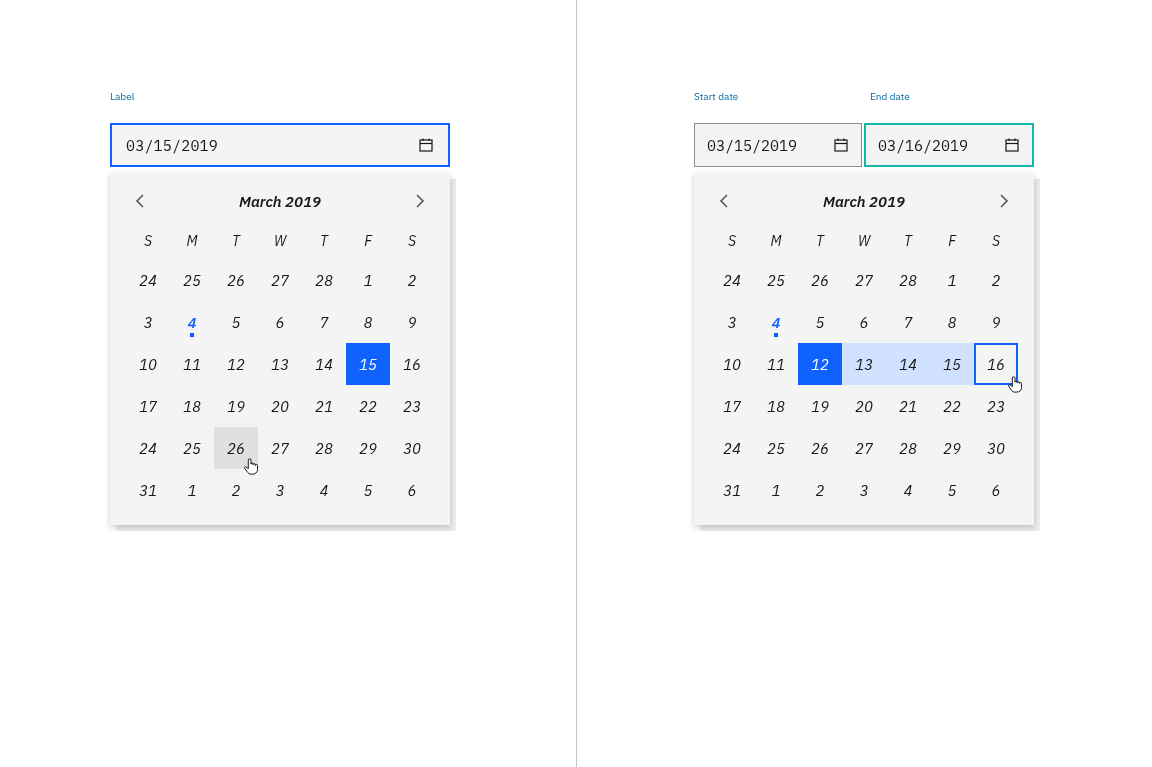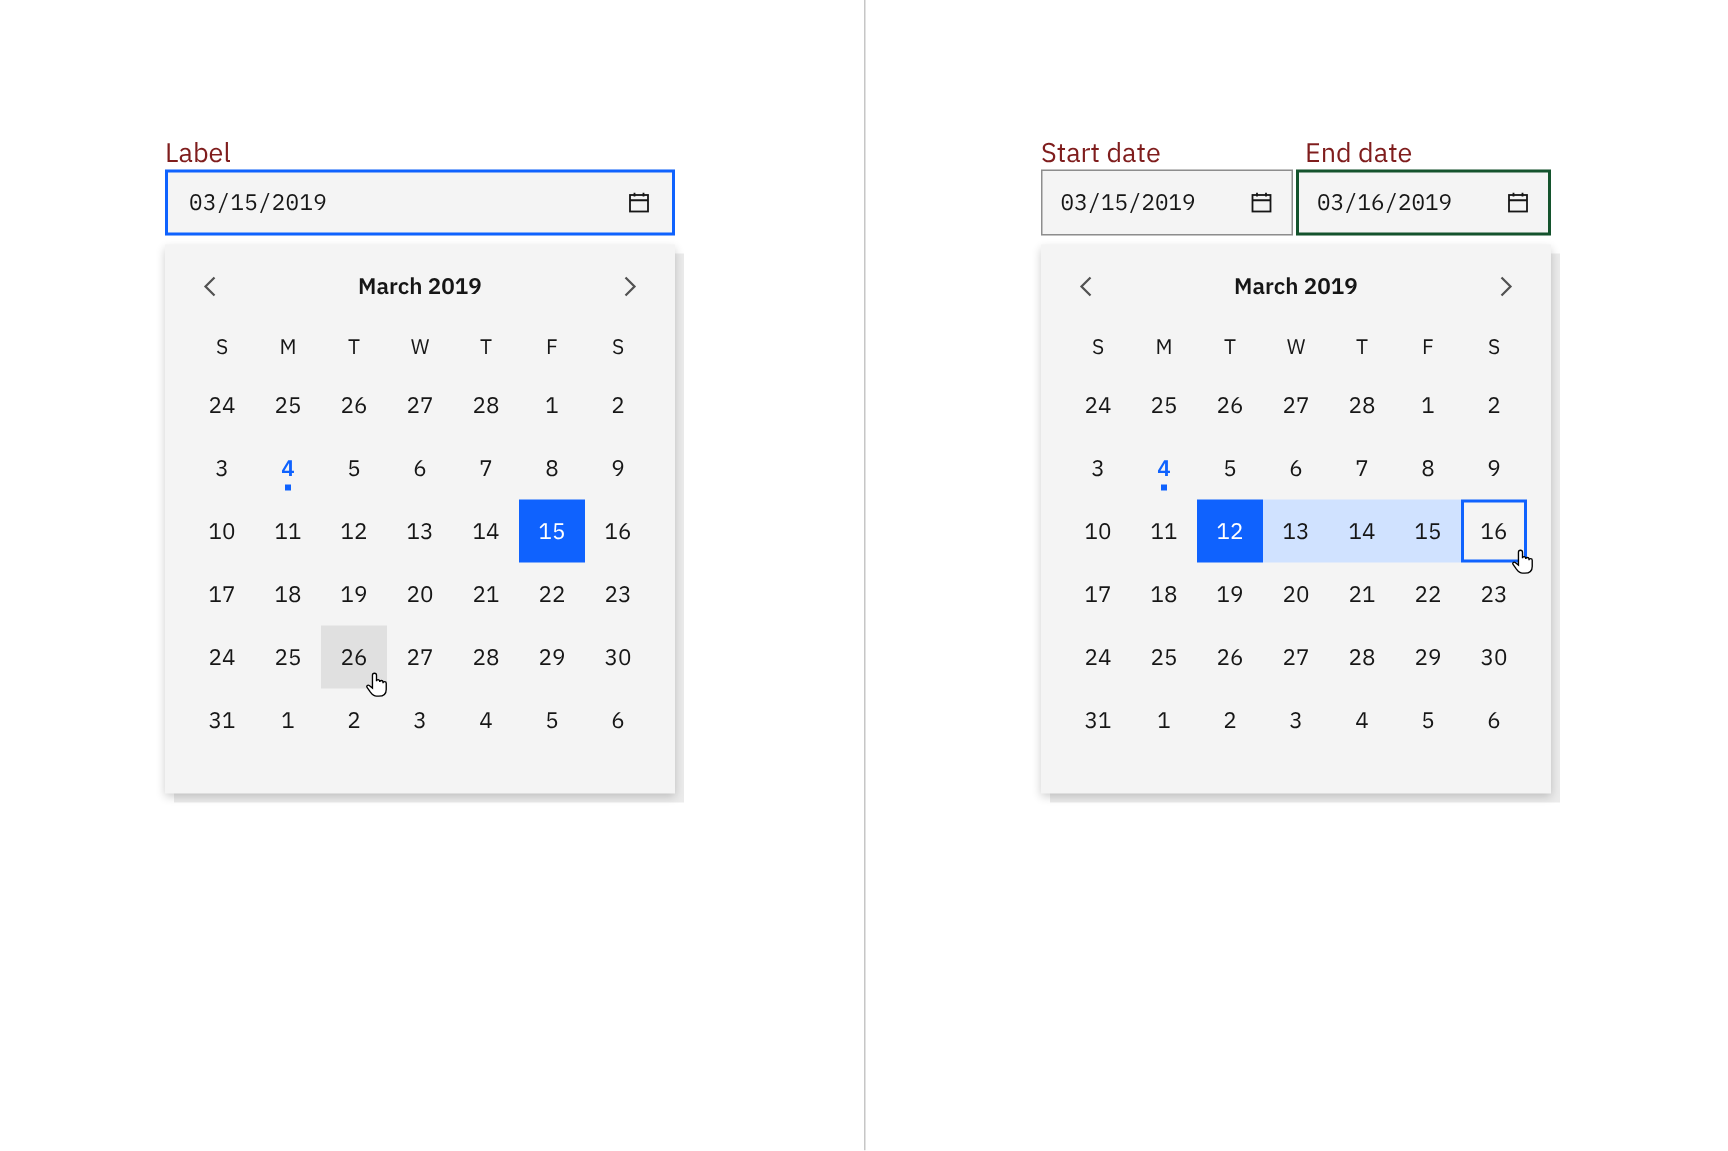--- a/index.html
+++ b/index.html
@@ -22,23 +22,23 @@
   }
   .panel {
     position: absolute;
     top: 90px;
     width: 340px;
   }
   #left.panel  { left: 110px; }
   #right.panel { left: 694px; }
 
   .field-label {
-    font-size: 18px;
-    color: #7f1d1d;
-    margin-bottom: 0;
+    font-size: 10px;
+    color: #0369a1;
+    margin-bottom: 20px;
     display: block;
   }
 
   
   .input-wrap {
     display: flex;
     align-items: center;
     height: 44px;
     background: #f4f4f4;
     border: 2px solid #0f62fe;
@@ -65,40 +65,41 @@
     padding: 0 12px;
     background: #fff;
   }
   .range-input.start {
     background: #f4f4f4;
     border: 1px solid #8d8d8d;
     border-bottom: 1px solid #8d8d8d;
   }
   .range-input.end {
     background: #f4f4f4;
-    border: 2px solid #14532d;
+    border: 2px solid #14b8a6;
   }
   .range-input .val {
     flex: 1;
     font-family: "IBM Plex Mono", Menlo, Consolas, monospace;
     font-size: 15px;
     color: #161616;
   }
   .range-input .cal-icon { width: 16px; height: 16px; color:#161616 }
   .range-labels { display:flex; gap:12px; }
   .range-labels .field-label { flex:1; }
 
   
   .calendar {
     margin-top: 6px;
     background: #f4f4f4;
     box-shadow: 6px 6px 0 0 rgba(0,0,0,0.08), 0 2px 6px rgba(0,0,0,0.2);
-    padding: 6px 16px 28px 16px;
+    padding: 6px 16px 14px 16px;
     box-sizing: border-box;
     position: relative;
+    font-style: italic;
   }
   .cal-header {
     display: flex;
     align-items: center;
     height: 44px;
   }
   .cal-header .spacer { flex: 1; text-align: center; }
   .month-year {
     font-size: 15px;
     font-weight: 600;

